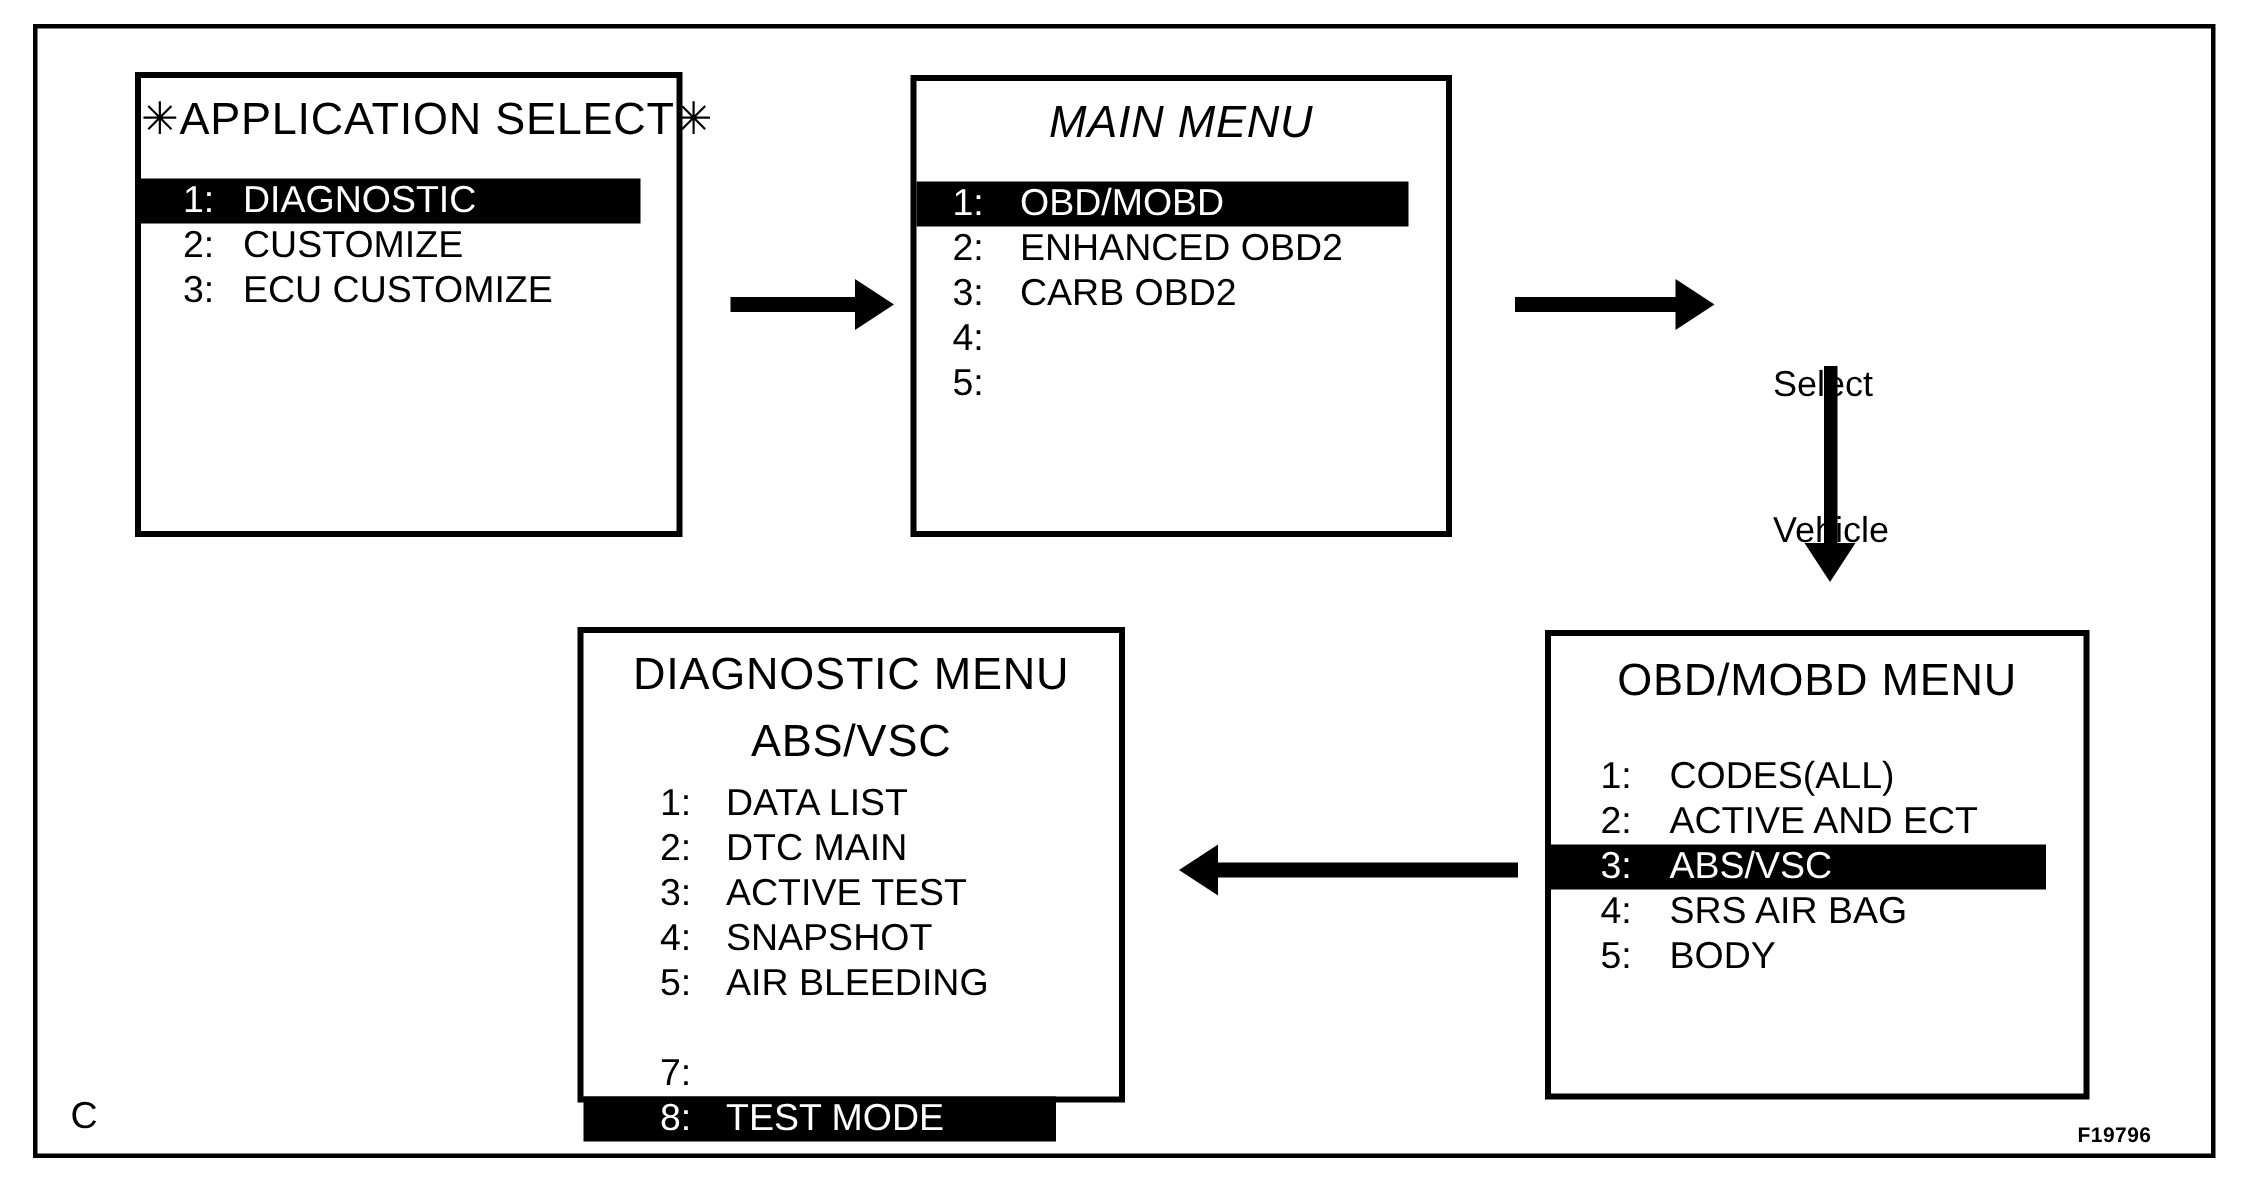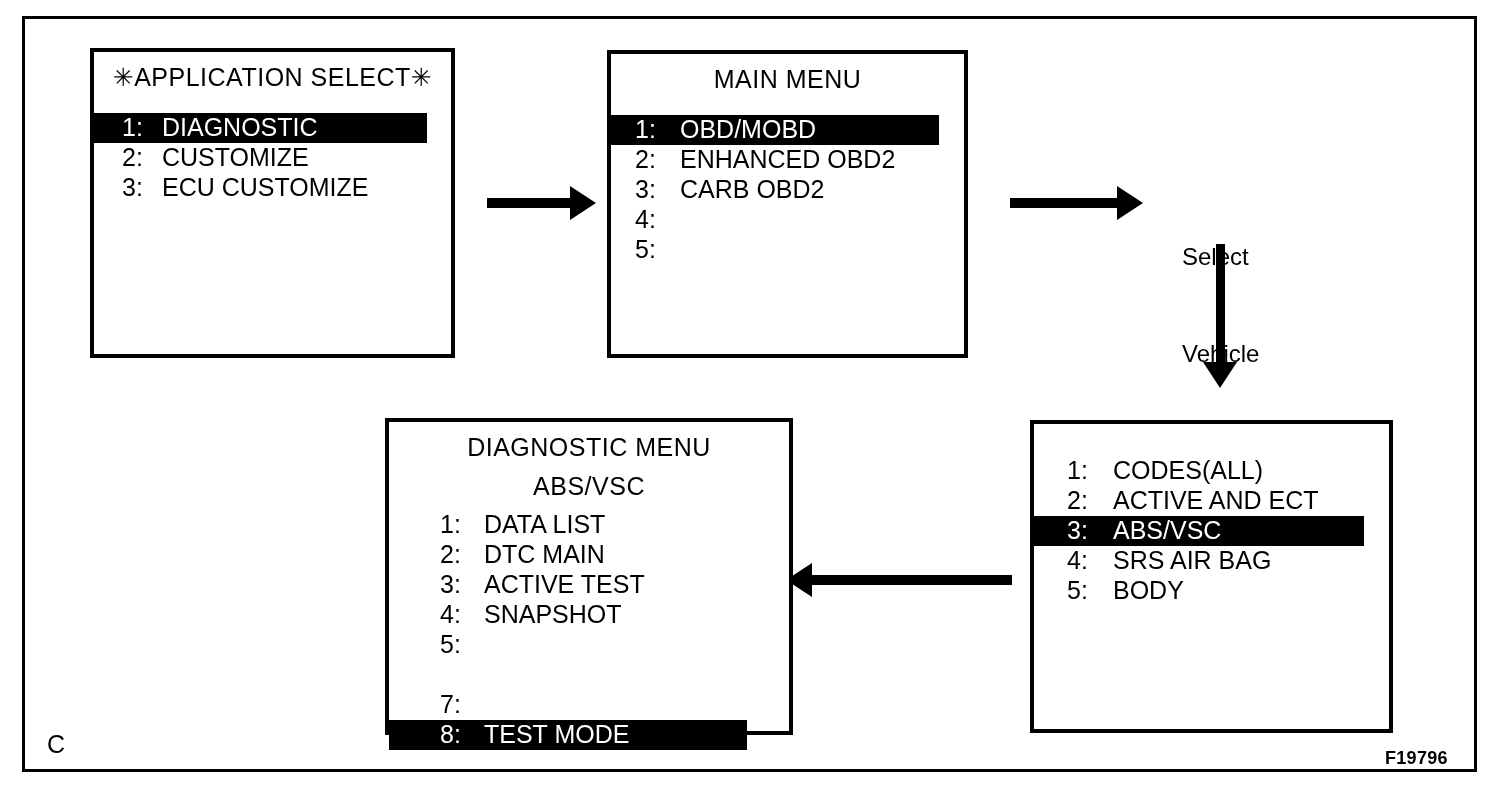--- a/index.html
+++ b/index.html
@@ -29,21 +29,21 @@
   }
   
   .panel {
     position: absolute;
     background: #ffffff;
     border: 4px solid #000000;
     box-sizing: border-box;
   }
   .panel-title {
     text-align: center;
-    font-size: 25px;
+    font-size: 30px;
     letter-spacing: 0.5px;
     color: #000000;
     white-space: pre;
     line-height: 1.12;
   }
   .panel-title.sub {
     margin-top: -2px;
   }
   .menu-list {
     margin-top: 14px;
@@ -79,35 +79,35 @@
     left: 90px; top: 48px; width: 365px; height: 310px;
   }
   #panel-app-select .panel-title { margin-top: 11px; }
   #panel-app-select .menu-list { margin-top: 22px; padding-left: 0; }
   #panel-app-select .menu-row { padding-left: 28px; }
   #panel-app-select .menu-row .num { width: 40px; }
 
   #panel-main-menu {
     left: 607px; top: 50px; width: 361px; height: 308px;
   }
-  #panel-main-menu .panel-title { margin-top: 11px; }
+  #panel-main-menu .panel-title { margin-top: 11px; font-style: italic; }
   #panel-main-menu .menu-list { margin-top: 22px; }
   #panel-main-menu .menu-row { padding-left: 24px; }
   #panel-main-menu .menu-row .num { width: 45px; }
 
   #panel-obd-menu {
     left: 1030px; top: 420px; width: 363px; height: 313px;
   }
   #panel-obd-menu .panel-title { margin-top: 13px; }
   #panel-obd-menu .menu-list { margin-top: 32px; }
   #panel-obd-menu .menu-row { padding-left: 33px; }
   #panel-obd-menu .menu-row .num { width: 46px; }
 
   #panel-diag-menu {
-    left: 385px; top: 418px; width: 408px; height: 317px;
+    left: 385px; top: 418px; width: 365px; height: 317px;
   }
   #panel-diag-menu .panel-title { margin-top: 11px; }
   #panel-diag-menu .menu-list { margin-top: 10px; }
   #panel-diag-menu .menu-row { padding-left: 51px; }
   #panel-diag-menu .menu-row .num { width: 44px; }
 
   
   #panel-app-select .menu-row.highlight { margin-right: 24px; }
   #panel-main-menu .menu-row.highlight { margin-right: 25px; }
   #panel-obd-menu  .menu-row.highlight { margin-right: 25px; }
@@ -153,21 +153,21 @@
     line-height: 1.34;
     white-space: pre;
   }
   .corner-letter {
     position: absolute;
     font-size: 25px;
     color: #000000;
   }
   .figure-ref {
     position: absolute;
-    font-size: 18px;
+    font-size: 14px;
     font-weight: bold;
     color: #000000;
     letter-spacing: 0.3px;
   }
 </style>
 </head>
 <body>
 
 <div id="canvas">
 
@@ -225,20 +225,21 @@
 
   <div class="flow-label" style="left:1182px; top:177px;">
     <div>Select</div>
     <div>Vehicle</div>
   </div>
 
   <div class="arrow-v" style="left:1216px; top:244px; height:122px;"></div>
   <div class="arrow-head-down" style="left:1203px; top:362px;"></div>
 
   <div class="panel" id="panel-obd-menu">
+    <div class="panel-title">OBD/MOBD MENU</div>
     <div class="menu-list">
       <div class="menu-row">
         <span class="num">1:</span>
         <span class="label">CODES(ALL)</span>
       </div>
       <div class="menu-row">
         <span class="num">2:</span>
         <span class="label">ACTIVE AND ECT</span>
       </div>
       <div class="menu-row highlight">
@@ -274,20 +275,21 @@
       <div class="menu-row">
         <span class="num">3:</span>
         <span class="label">ACTIVE TEST</span>
       </div>
       <div class="menu-row">
         <span class="num">4:</span>
         <span class="label">SNAPSHOT</span>
       </div>
       <div class="menu-row">
         <span class="num">5:</span>
+        <span class="label">AIR BLEEDING</span>
       </div>
       <div class="menu-row spacer"></div>
       <div class="menu-row">
         <span class="num">7:</span>
       </div>
       <div class="menu-row highlight">
         <span class="num">8:</span>
         <span class="label">TEST MODE</span>
       </div>
     </div>

